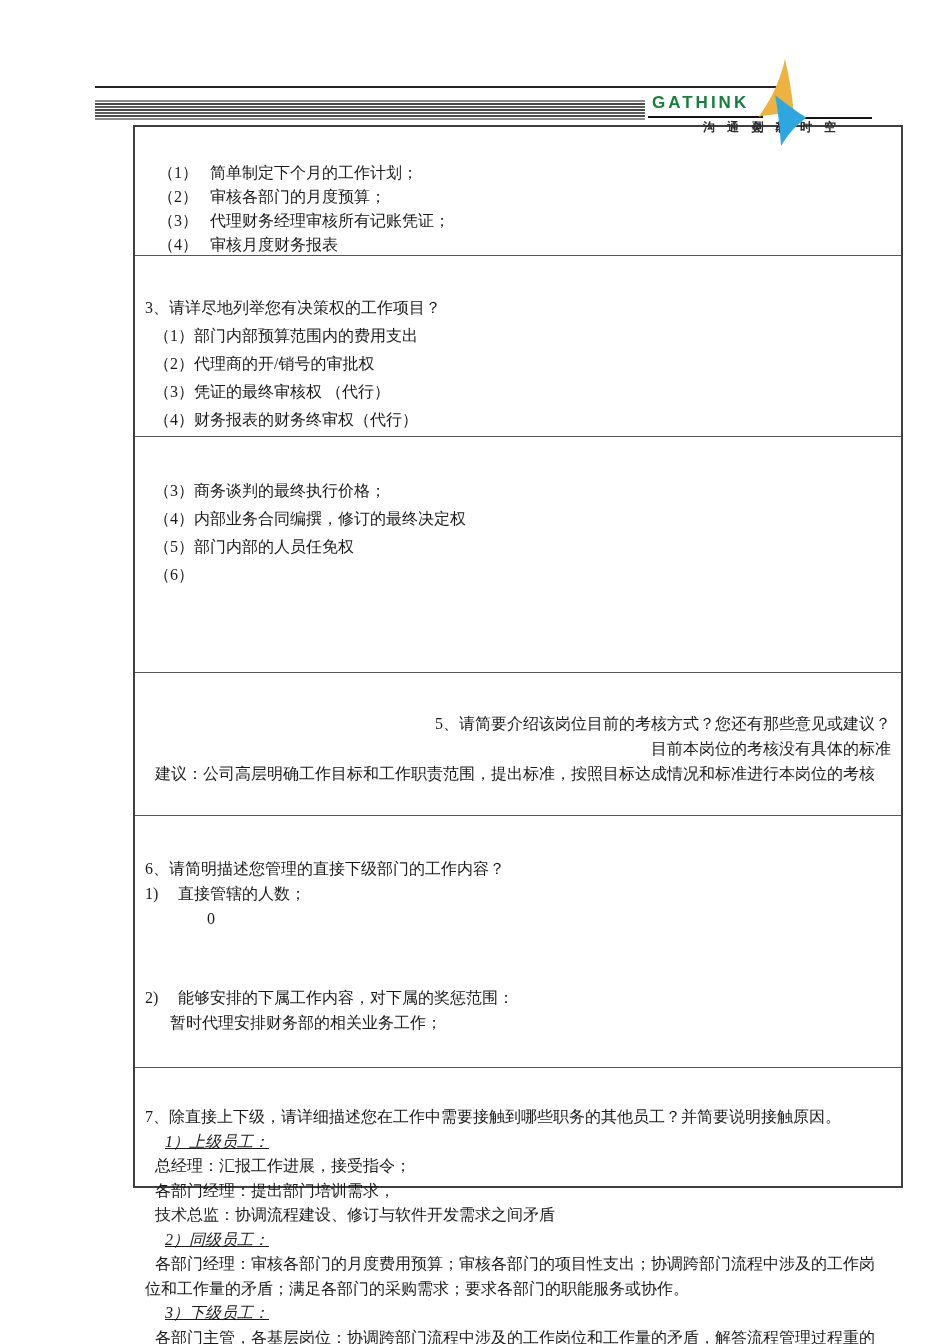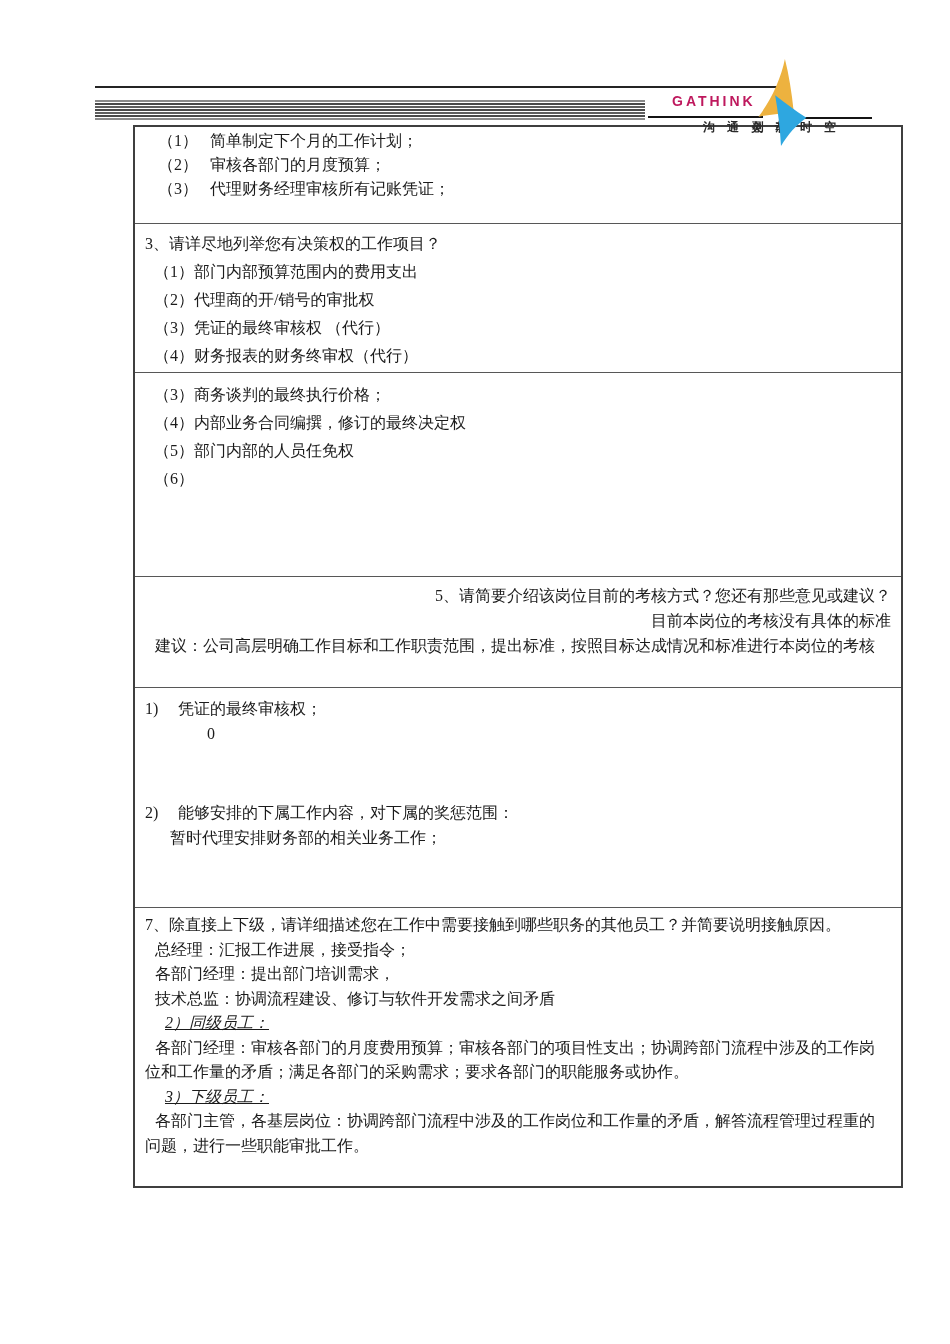--- a/index.html
+++ b/index.html
@@ -9,38 +9,38 @@
     overflow:hidden;
   }
   .abs{position:absolute;}
   
   #top-rule{left:95px;top:86px;width:683px;height:2px;background:#242424;}
   #line-stack{left:95px;top:100px;width:550px;}
   #line-stack .hline{height:1.5px;background:#4a4a4a;margin-bottom:1.5px;}
   #line-stack .hline:nth-child(1),#line-stack .hline:nth-child(7){background:#8a8a8a;}
   #line-stack .hline:nth-child(3),#line-stack .hline:nth-child(5){background:#5f5f5f;}
   #brand-name{
-    left:672px;top:93px;
+    left:652px;top:93px;
     font-family:"Liberation Sans","DejaVu Sans",sans-serif;
-    font-weight:bold;font-size:14px;letter-spacing:3px;color:#be185d;z-index:3;
+    font-weight:bold;font-size:17px;letter-spacing:3px;color:#15803d;z-index:3;
   }
   #brand-underline{left:648px;top:116px;width:115px;height:2px;background:#141414;z-index:3;}
   #slogan-rule{left:799px;top:117px;width:73px;height:1.6px;background:#141414;z-index:3;}
   .slogan{
     font-weight:bold;font-size:12px;letter-spacing:4.5px;color:#2a2a2a;z-index:4;white-space:nowrap;
   }
   #slogan-left{left:703px;top:119px;}
   #slogan-right{left:752px;top:119px;}
   #brand-mark{left:752px;top:57px;width:58px;height:90px;z-index:5;}
   
   #qtable{
     left:133px;top:125px;width:770px;height:1063px;
     border:2px solid #3f3f3f;box-sizing:border-box;z-index:1;
   }
-  .qrow{box-sizing:border-box;border-bottom:1px solid #575757;padding:0 10px;overflow:hidden;font-size:16px;}
+  .qrow{box-sizing:border-box;border-bottom:1px solid #575757;padding:0 10px;overflow:hidden;font-size:16px;margin-top:32px;}
   .qrow:last-child{border-bottom:none;}
   #row1{height:97px;padding-top:2px;line-height:24px;}
   #row2{height:149px;padding-top:6px;line-height:28px;}
   #row3{height:204px;padding-top:8px;line-height:28px;}
   #row4{height:111px;padding-top:6px;line-height:25px;text-align:right;}
   #row5{height:220px;padding-top:8px;line-height:25px;}
   #row6{height:278px;padding-top:5px;line-height:24.5px;}
   .line{margin:0;}
   .num1{display:inline-block;width:52px;}
   .num5{display:inline-block;width:33px;}
@@ -86,20 +86,23 @@
   <div class="qrow" id="row1">
     <div class="line item1-indent">
       <span class="num1">（1）</span><span>简单制定下个月的工作计划；</span>
     </div>
     <div class="line item1-indent">
       <span class="num1">（2）</span><span>审核各部门的月度预算；</span>
     </div>
     <div class="line item1-indent">
       <span class="num1">（3）</span><span>代理财务经理审核所有记账凭证；</span>
     </div>
+    <div class="line item1-indent">
+      <span class="num1">（4）</span><span>审核月度财务报表</span>
+    </div>
   </div>
 
   <div class="qrow" id="row2">
     <div class="line">3、请详尽地列举您有决策权的工作项目？</div>
     <div class="line item-indent">（1）部门内部预算范围内的费用支出</div>
     <div class="line item-indent">（2）代理商的开/销号的审批权</div>
     <div class="line item-indent">（3）凭证的最终审核权 （代行）</div>
     <div class="line item-indent">（4）财务报表的财务终审权（代行）</div>
   </div>
 
@@ -110,33 +113,35 @@
     <div class="line item-indent">（6）</div>
   </div>
 
   <div class="qrow" id="row4">
     <div class="line">5、请简要介绍该岗位目前的考核方式？您还有那些意见或建议？</div>
     <div class="line">目前本岗位的考核没有具体的标准</div>
     <div class="line suggest">建议：公司高层明确工作目标和工作职责范围，提出标准，按照目标达成情况和标准进行本岗位的考核</div>
   </div>
 
   <div class="qrow" id="row5">
+    <div class="line">6、请简明描述您管理的直接下级部门的工作内容？</div>
     <div class="line">
-      <span class="num5">1)</span><span>凭证的最终审核权；</span>
+      <span class="num5">1)</span><span>直接管辖的人数；</span>
     </div>
     <div class="line answer-zero">0</div>
     <div class="spacer"></div>
     <div class="line">
       <span class="num5">2)</span><span>能够安排的下属工作内容，对下属的奖惩范围：</span>
     </div>
     <div class="line answer-two">暂时代理安排财务部的相关业务工作；</div>
   </div>
 
   <div class="qrow" id="row6">
     <div class="line">7、除直接上下级，请详细描述您在工作中需要接触到哪些职务的其他员工？并简要说明接触原因。</div>
+    <div class="line subhead">1）上级员工：</div>
     <div class="line sub-line">总经理：汇报工作进展，接受指令；</div>
     <div class="line sub-line">各部门经理：提出部门培训需求，</div>
     <div class="line sub-line">技术总监：协调流程建设、修订与软件开发需求之间矛盾</div>
     <div class="line subhead">2）同级员工：</div>
     <p class="sub-para">各部门经理：审核各部门的月度费用预算；审核各部门的项目性支出；协调跨部门流程中涉及的工作岗位和工作量的矛盾；满足各部门的采购需求；要求各部门的职能服务或协作。</p>
     <div class="line subhead">3）下级员工：</div>
     <p class="sub-para">各部门主管，各基层岗位：协调跨部门流程中涉及的工作岗位和工作量的矛盾，解答流程管理过程重的问题，进行一些职能审批工作。</p>
   </div>
 
 </div>

